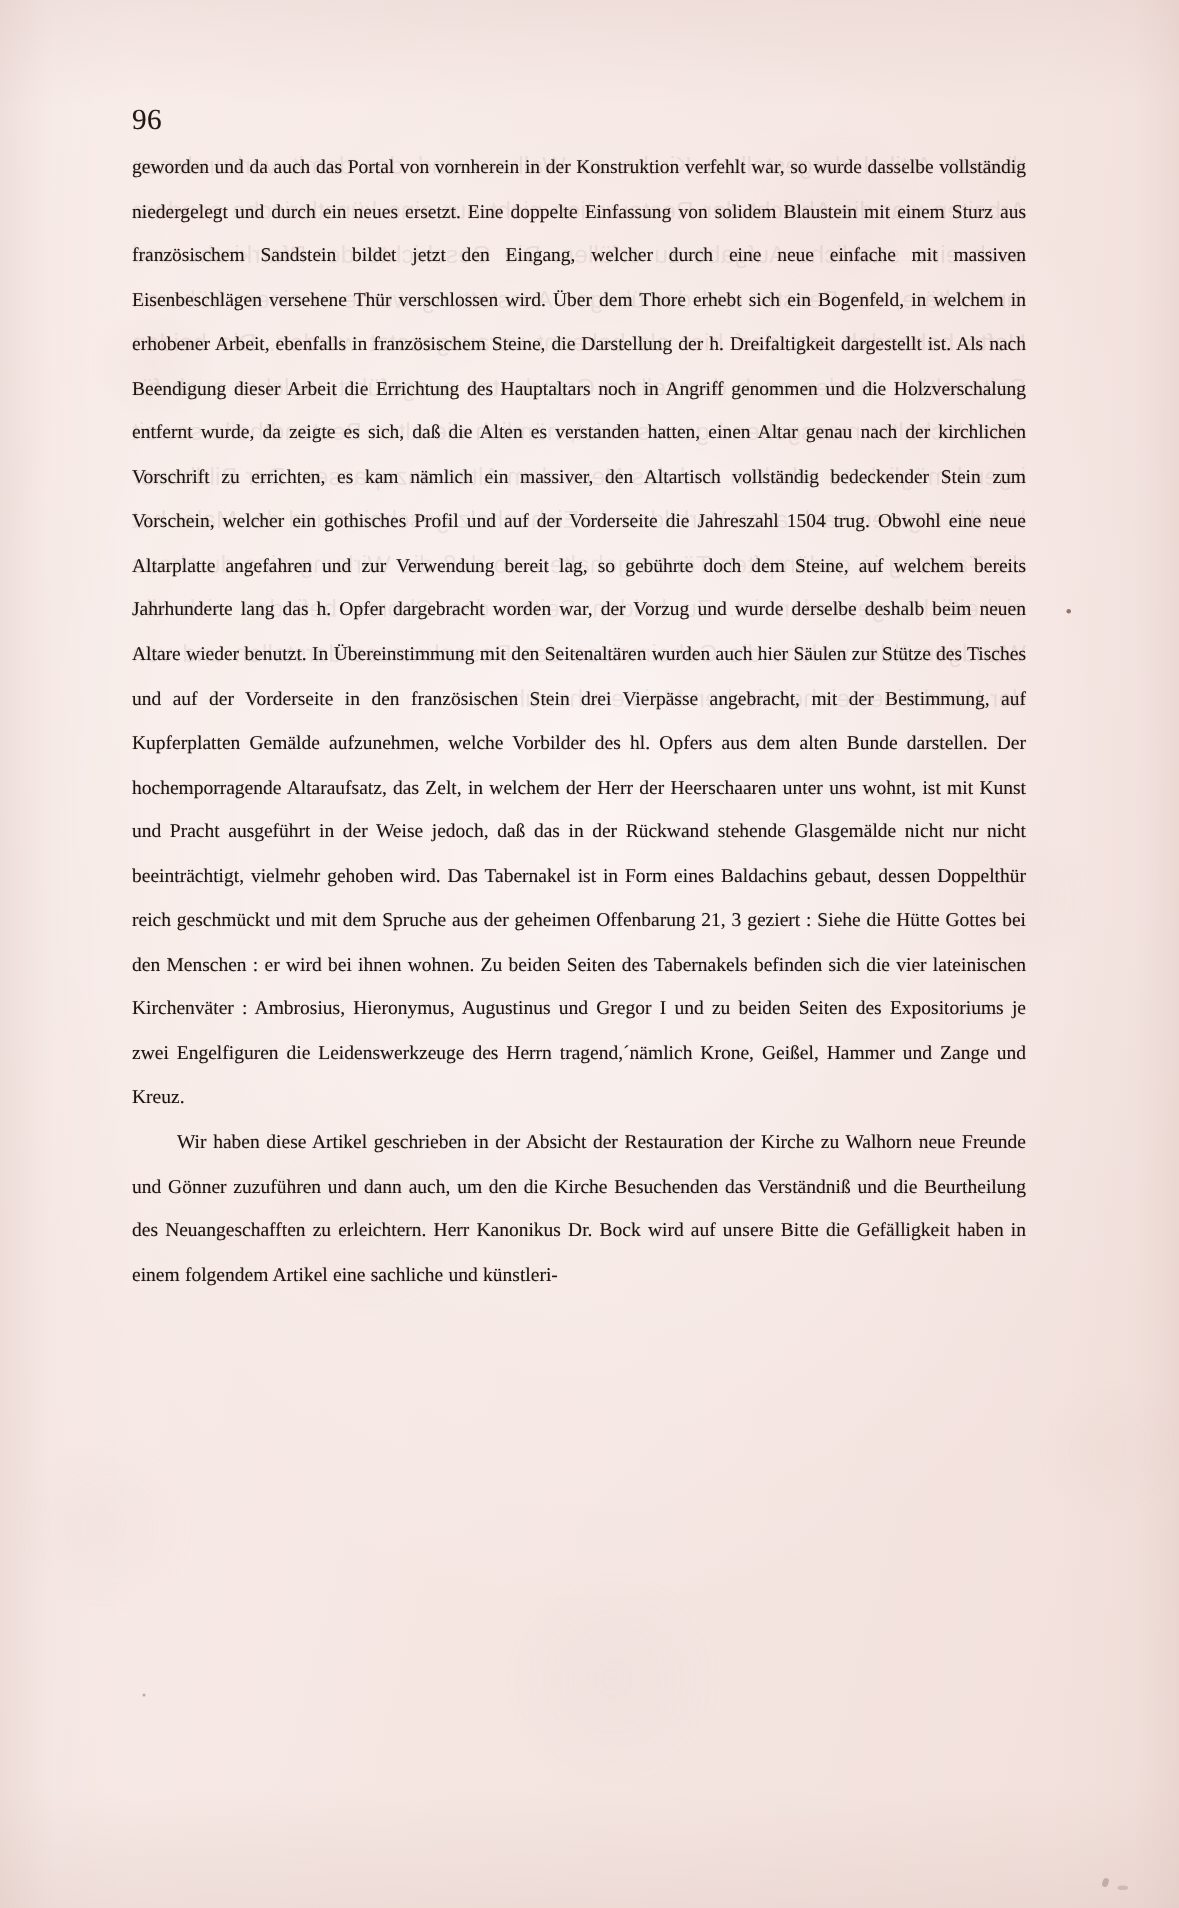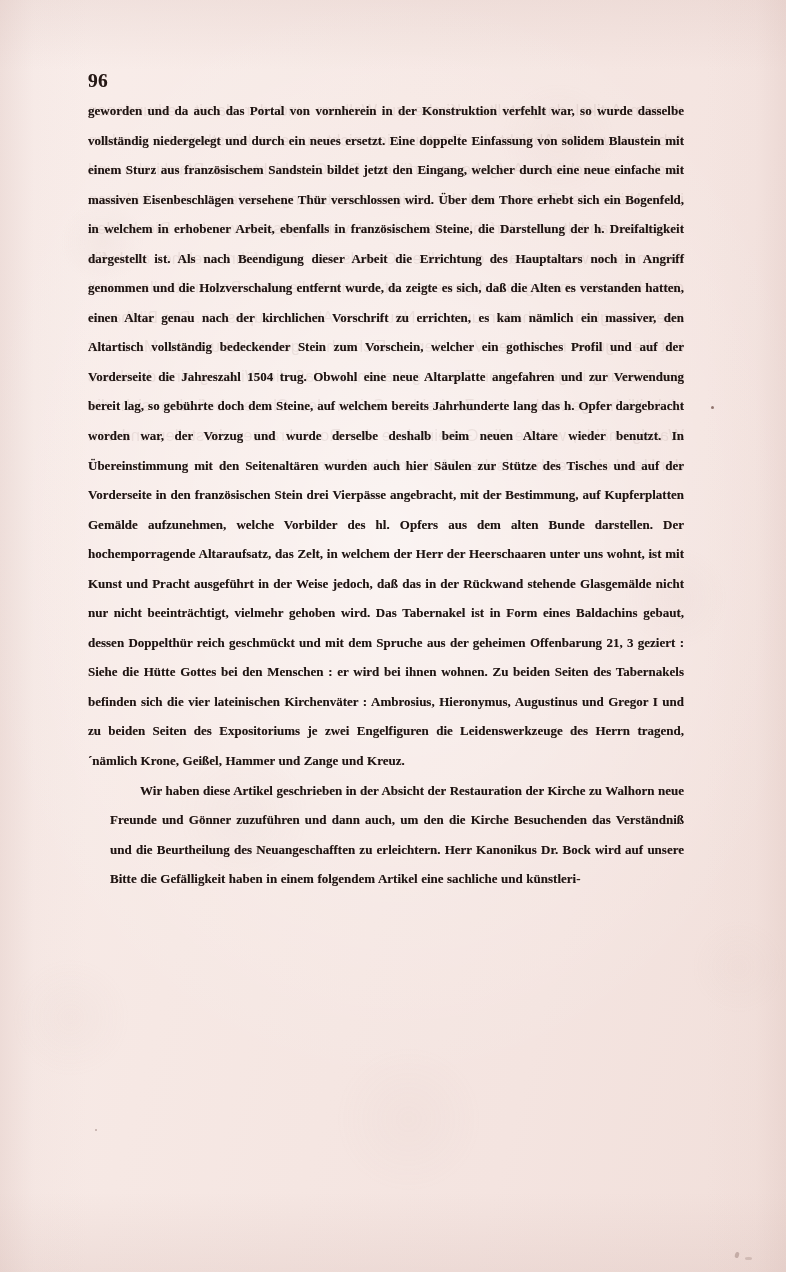--- a/index.html
+++ b/index.html
@@ -92,27 +92,25 @@
     color: #1e1513;
     text-align: justify;
     text-justify: inter-word;
     -webkit-hyphens: none;
     hyphens: none;
     word-spacing: 0.02em;
   }
 
   .para.indent {
     text-indent: 30px;
-    margin-left: 22px;
   }
 
   
   #textblock, #folio {
     text-shadow: 0 0 0.55px rgba(60,30,24,0.42);
-    font-weight: bold;
   }
 
   .speck {
     position: absolute;
     background: #6b4a43;
     border-radius: 50%;
     pointer-events: none;
   }
 
   #speck-margin-right {

